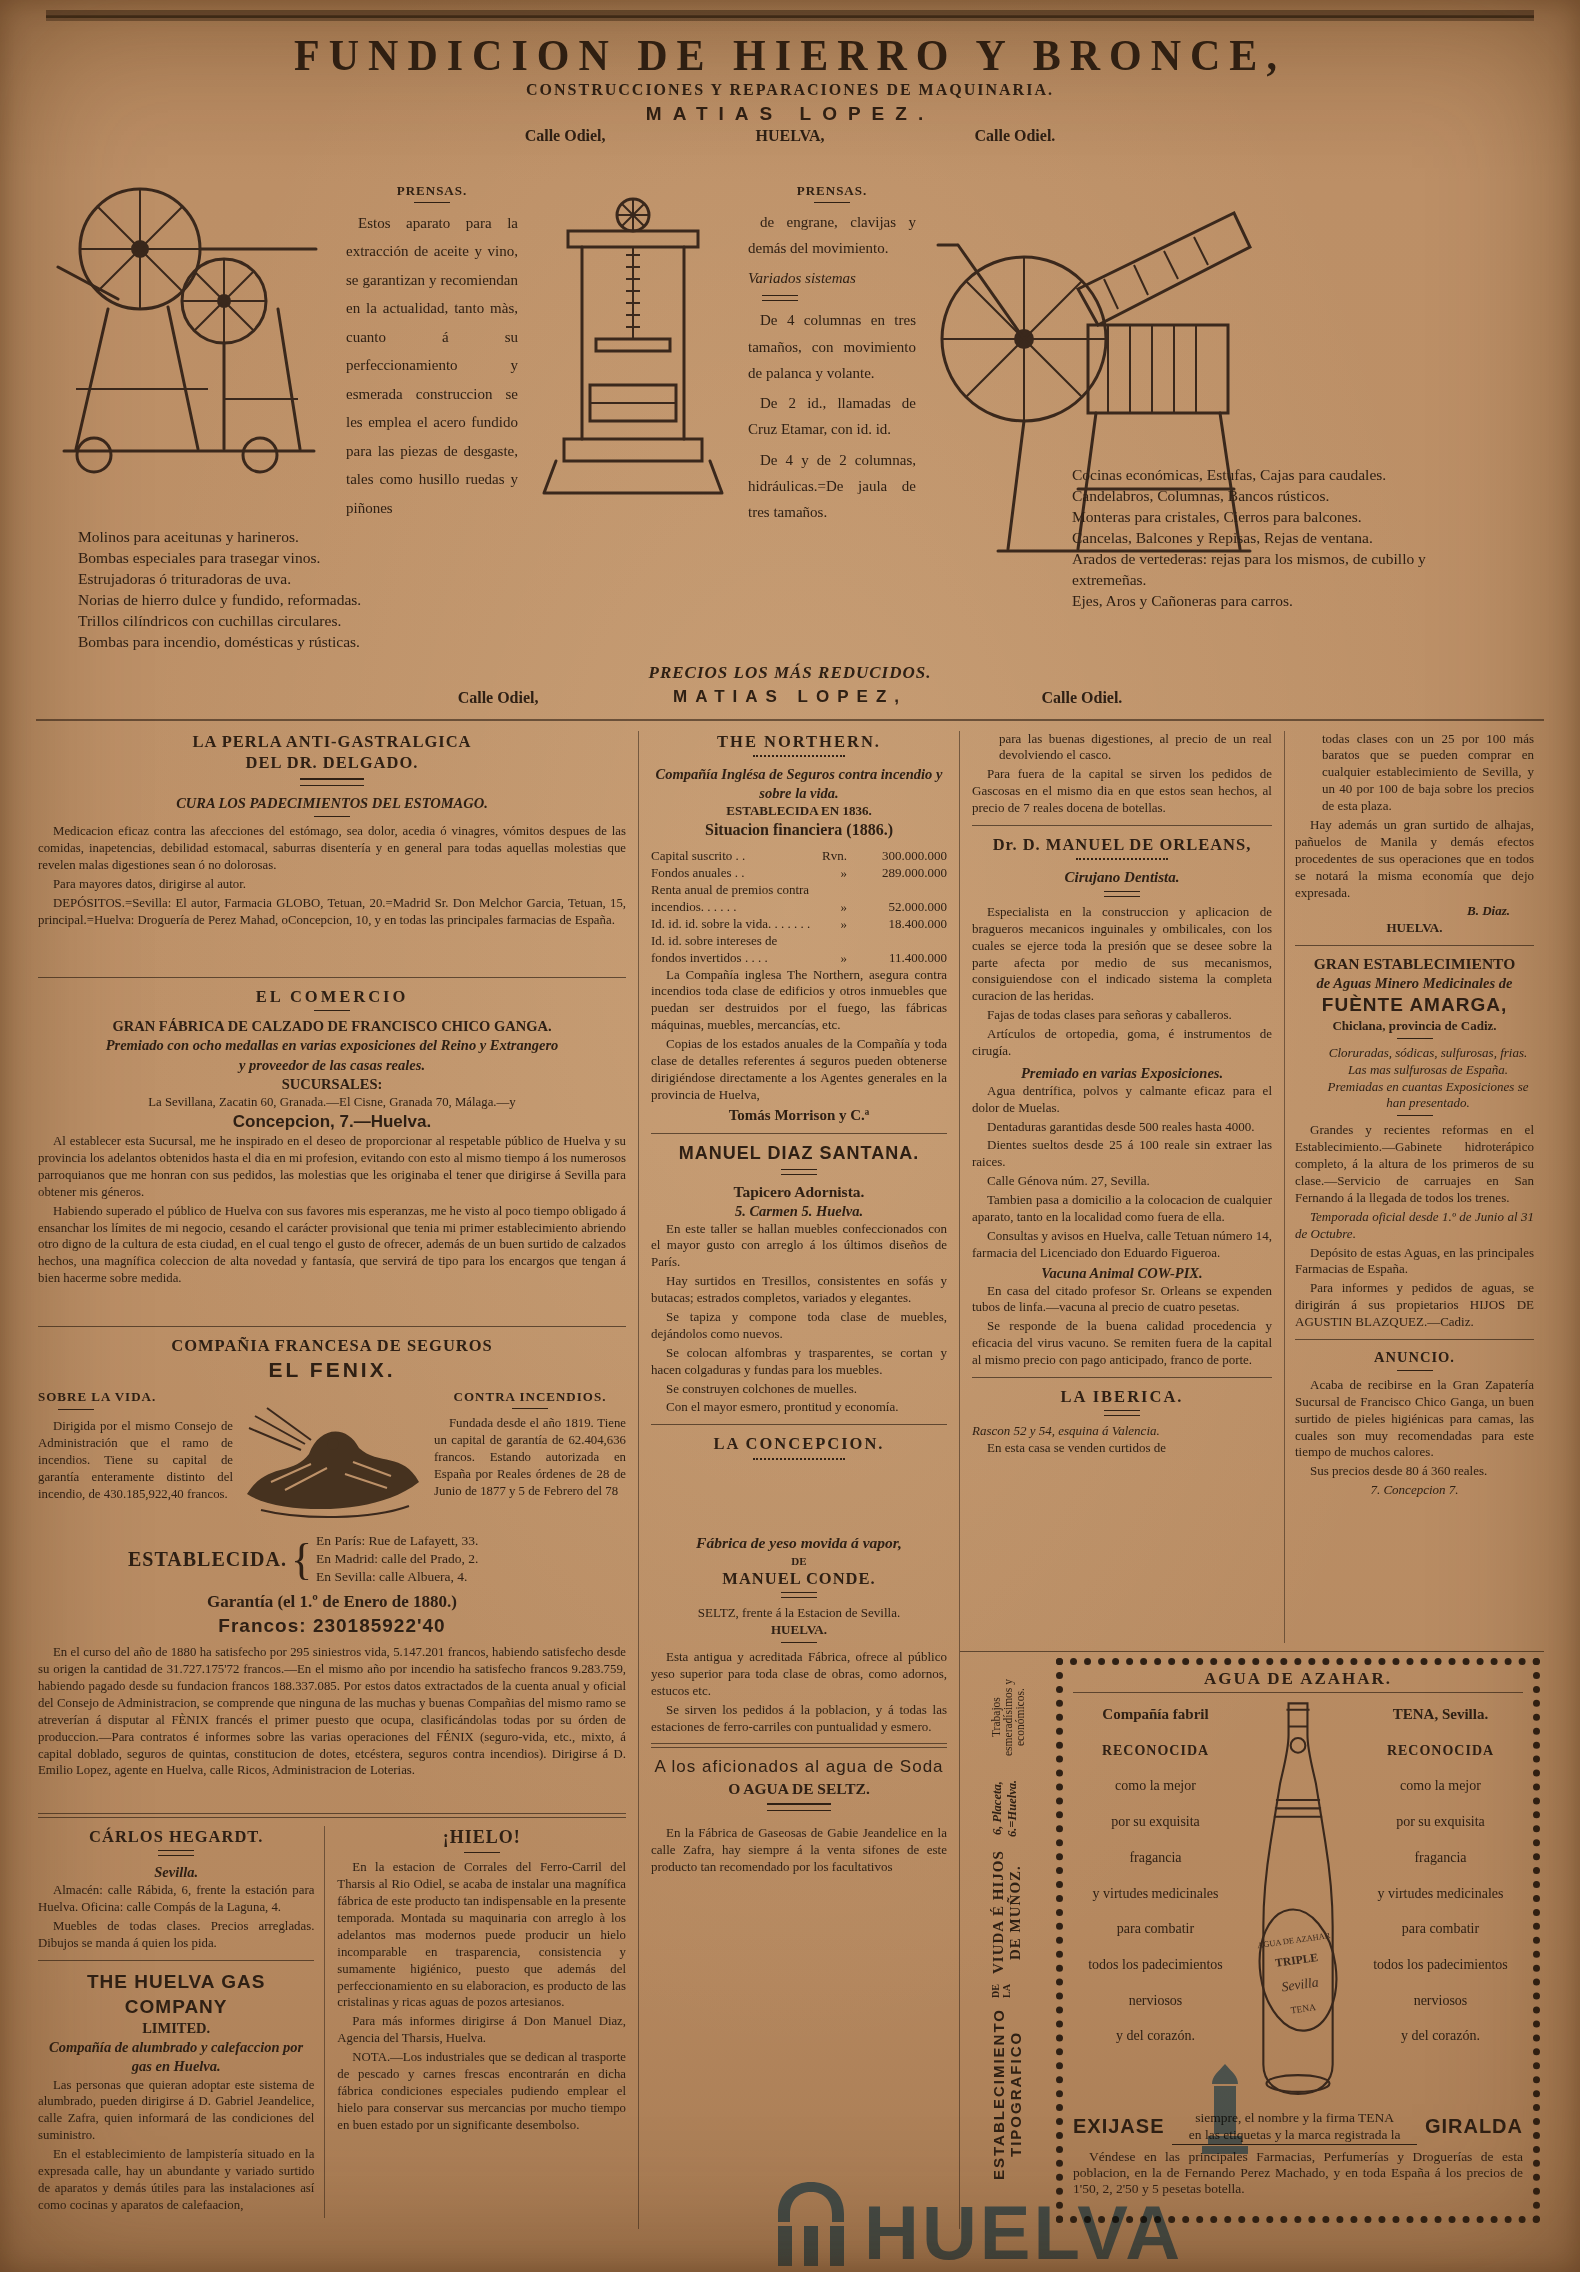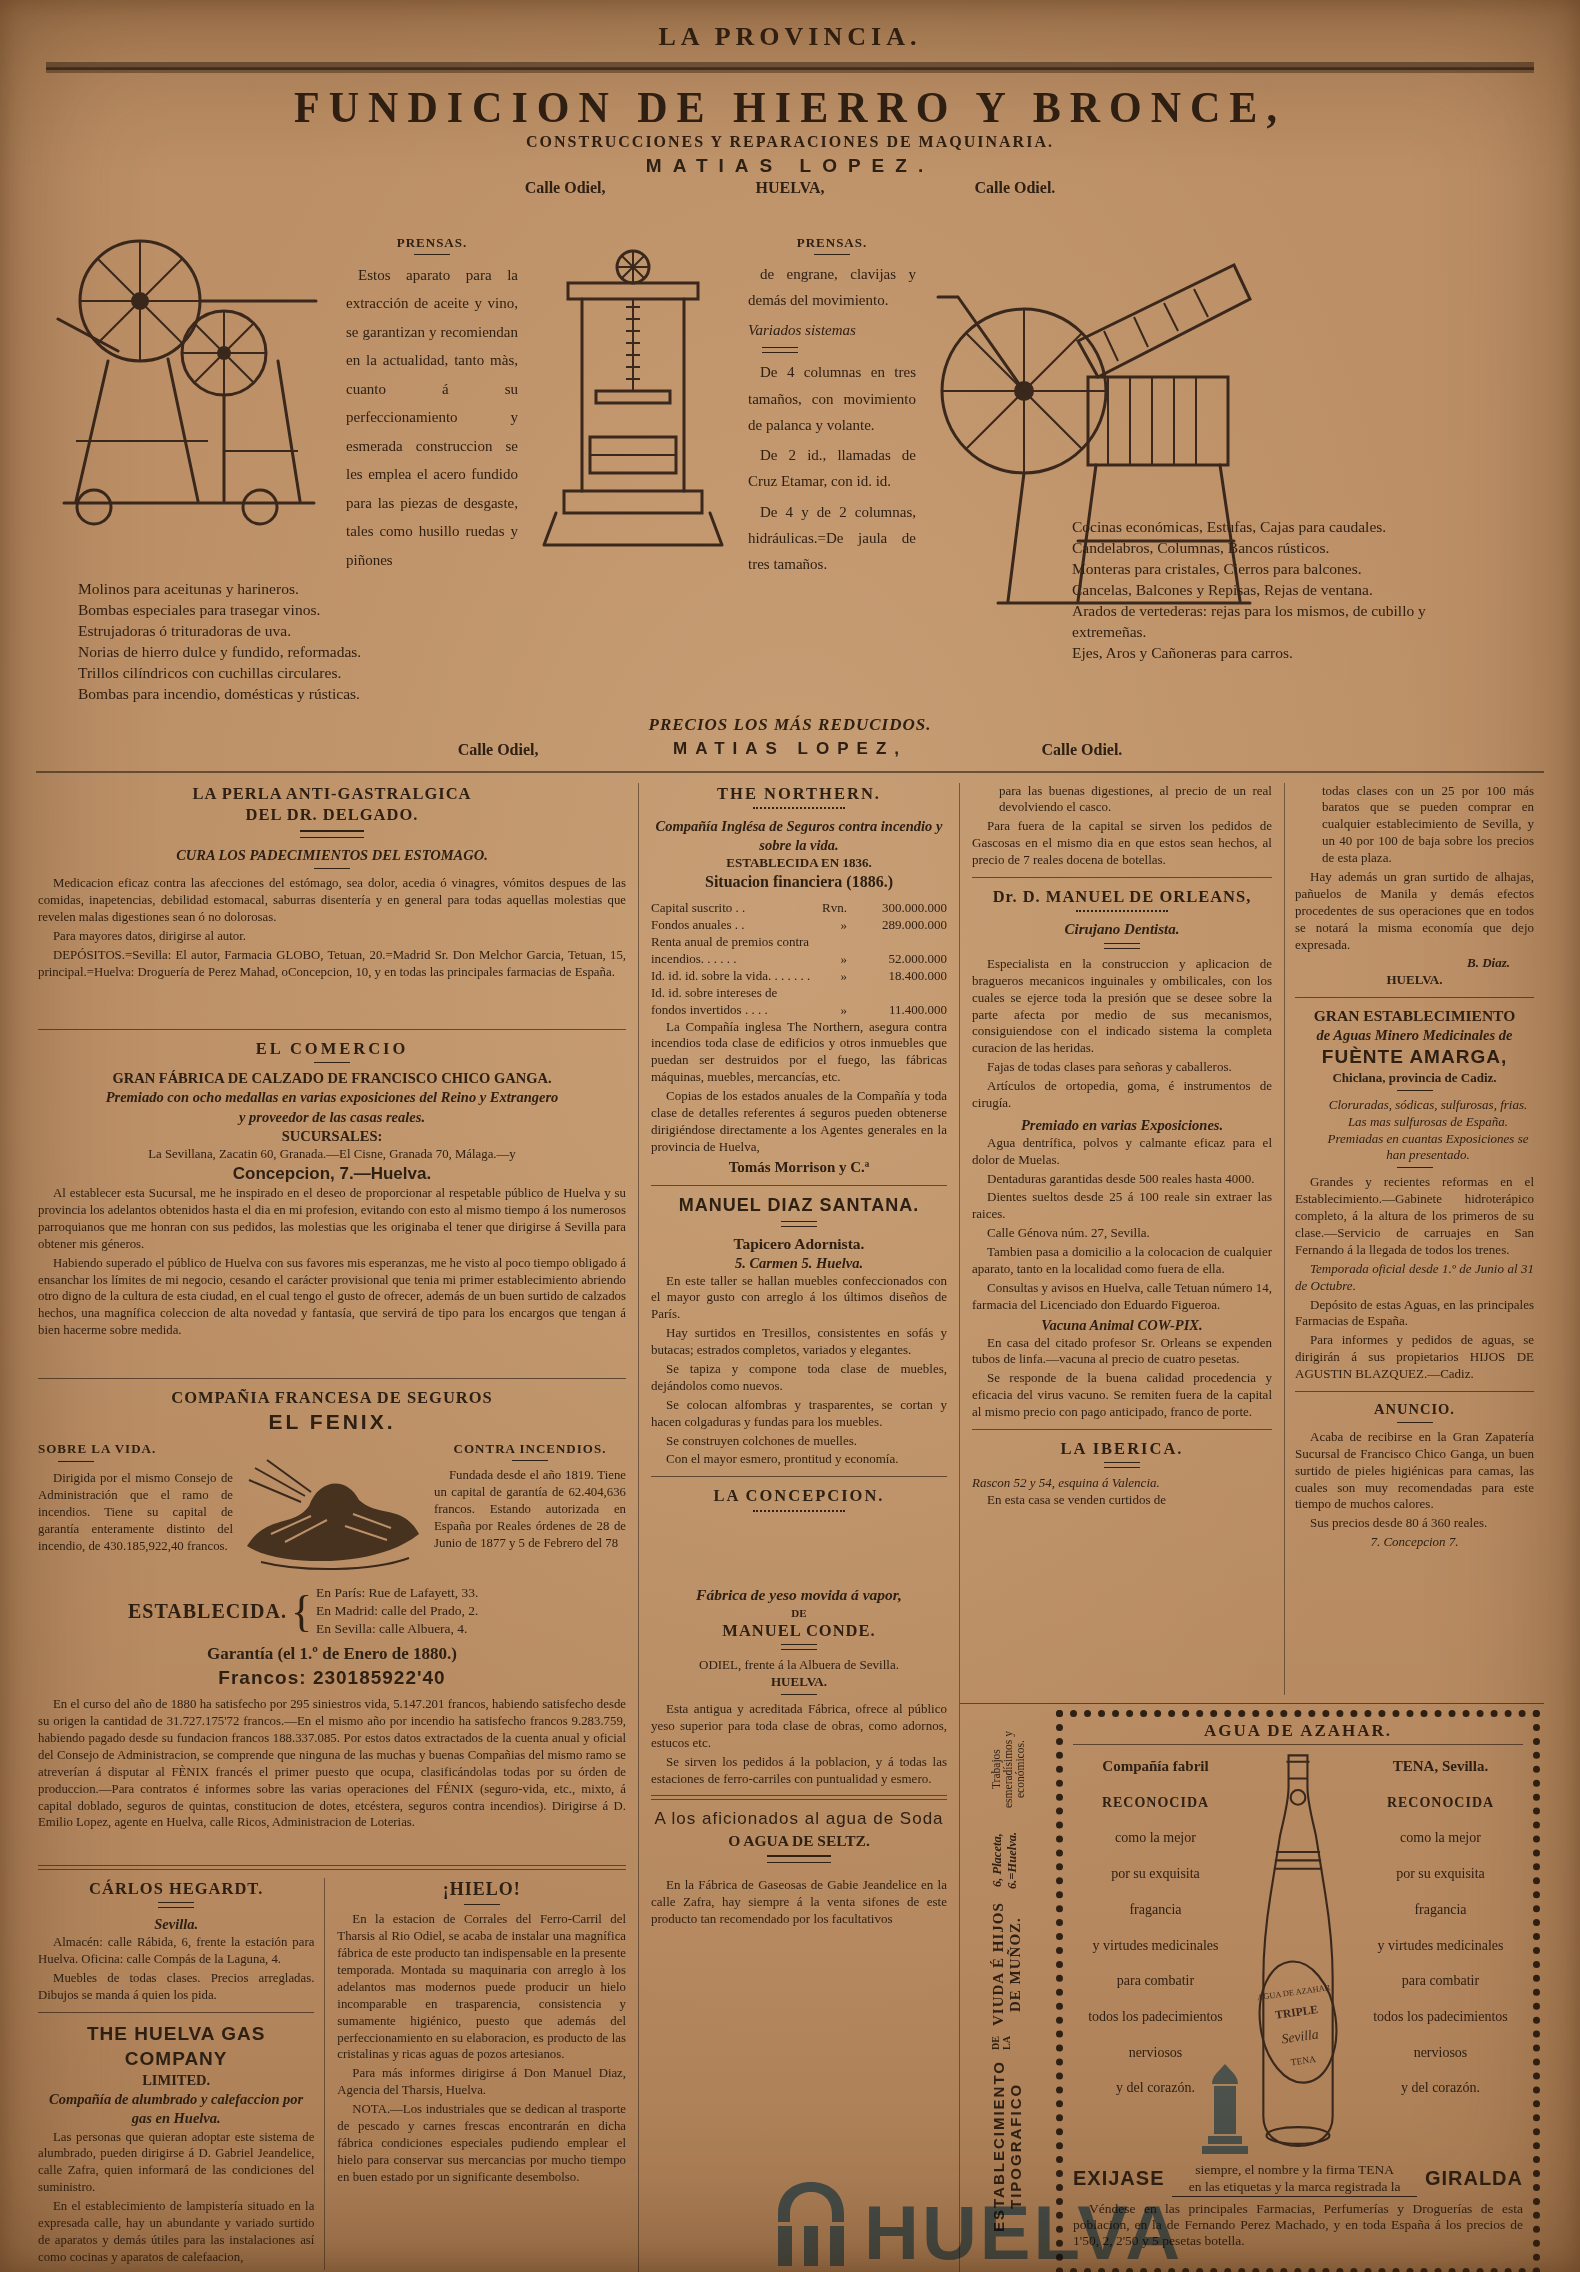--- a/index.html
+++ b/index.html
@@ -114,21 +114,20 @@
     color:#3d7dc6; opacity:.8; mix-blend-mode:multiply; pointer-events:none;}
   .wm-text{font-family:"Liberation Sans",sans-serif; font-weight:bold; font-size:76px; letter-spacing:3px; line-height:.85;}
   .wm-tower{position:absolute; left:1198px; top:2062px; opacity:.75; mix-blend-mode:multiply; pointer-events:none;}
   .wm-blue{fill:#3d7dc6;}
 </style>
 </head>
 <body>
 
 <div class="page">
 
-  <div class="masthead">LA PROVINCIA.</div>
   <div class="bar-heavy"></div>
 
   <section class="foundry">
     <div class="f-title">FUNDICION DE HIERRO Y BRONCE,</div>
     <div class="f-sub">CONSTRUCCIONES Y REPARACIONES DE MAQUINARIA.</div>
     <div class="f-owner">MATIAS LOPEZ.</div>
     <div class="f-addr">
       <span>Calle Odiel,</span>
       <span>HUELVA,</span>
       <span>Calle Odiel.</span>
@@ -379,21 +378,21 @@
       <section class="sec" style="min-height:96px;">
         <div class="t-serif" style="letter-spacing:2px;">LA CONCEPCION.</div>
         <div class="orn-dots"></div>
       </section>
 
       <section class="sec">
         <div class="t-it" style="font-size:15.5px;">Fábrica de yeso movida á vapor,</div>
         <div class="ctr" style="font-size:11px; font-weight:bold;">DE</div>
         <div class="t-serif">MANUEL CONDE.</div>
         <div class="orn-2dash"></div>
-        <div class="ctr">ODIEL, frente á la Albuera de Sevilla.</div>
+        <div class="ctr">SELTZ, frente á la Estacion de Sevilla.</div>
         <div class="ctr" style="font-variant:small-caps; font-weight:bold;">HUELVA.</div>
         <div class="orn-dash"></div>
         <p class="p">Esta antigua y acreditada Fábrica, ofrece al público yeso superior para toda clase de obras, como adornos, estucos etc.</p>
         <p class="p">Se sirven los pedidos á la poblacion, y á todas las estaciones de ferro-carriles con puntualidad y esmero.</p>
       </section>
       <div class="hr2"></div>
 
       <section class="sec">
         <div class="t-sans" style="font-size:17px; font-weight:normal;">A los aficionados al agua de Soda</div>
         <div class="t-serif-sm" style="font-size:15.5px;">O AGUA DE SELTZ.</div>

